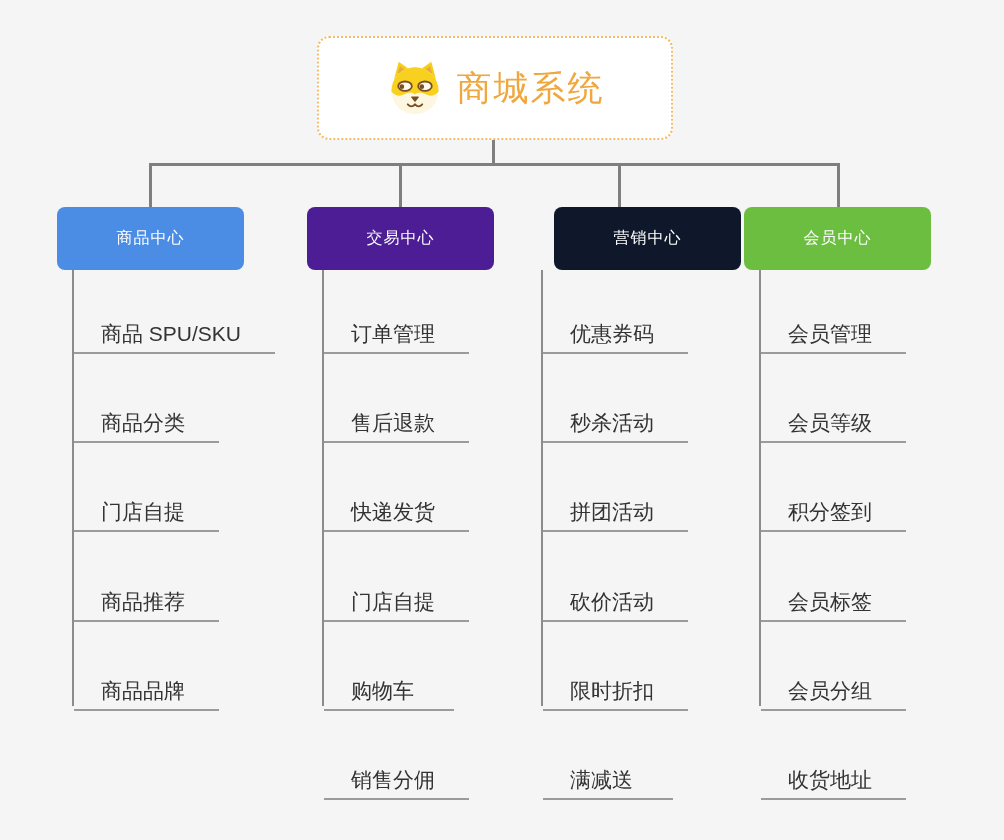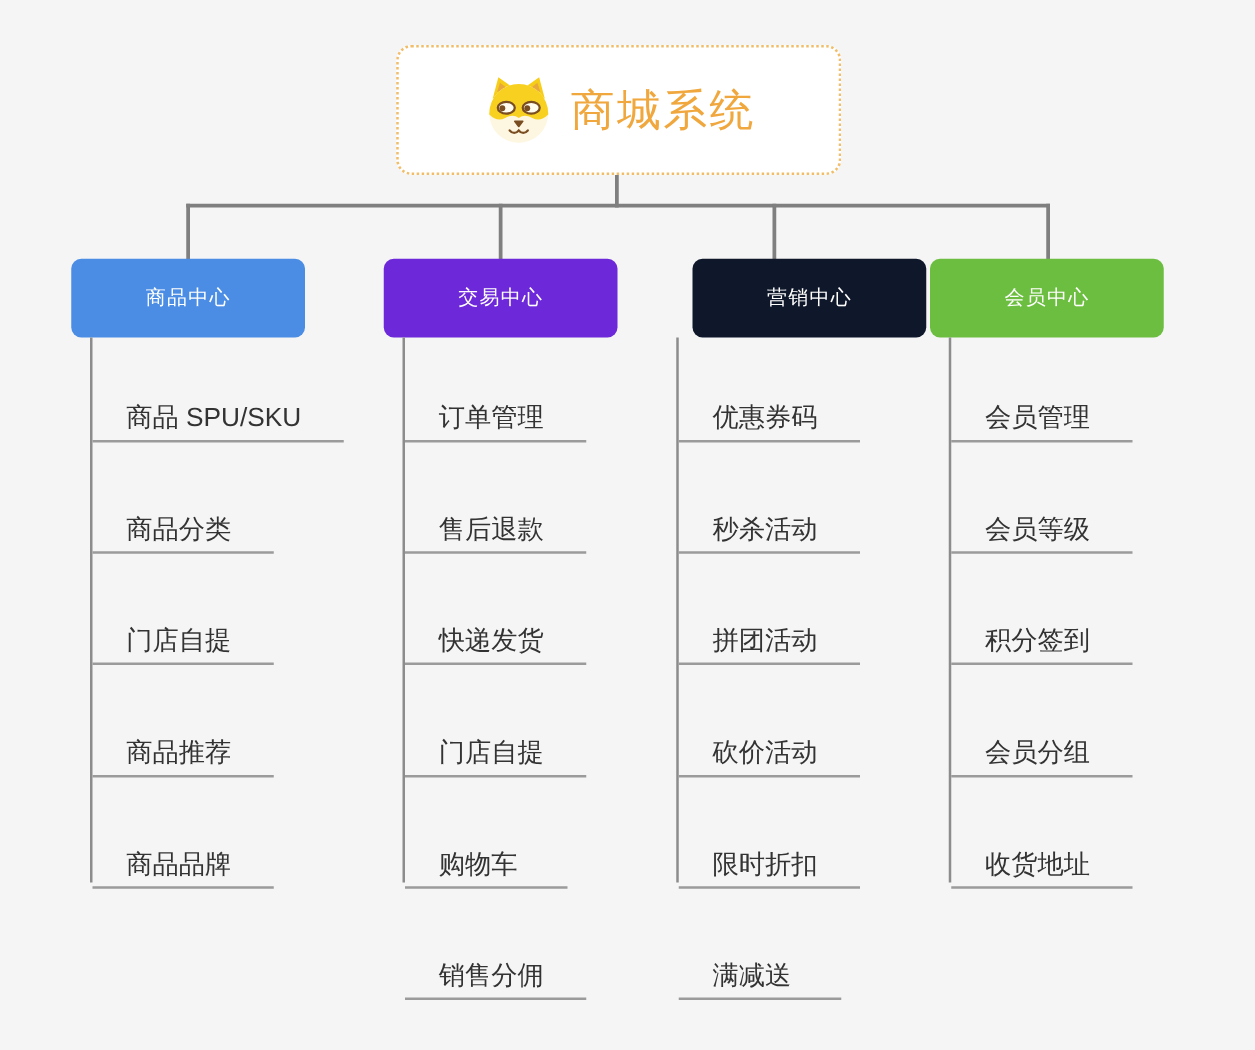--- a/index.html
+++ b/index.html
@@ -83,21 +83,21 @@
         <span>门店自提</span>
       </li>
     <li>
         <span>商品推荐</span>
       </li>
     <li>
         <span>商品品牌</span>
       </li>
   </ul>
 
-  <div class="branch-box b1" style="background: #6d28d9;">交易中心</div>
+  <div class="branch-box b1" style="background: #4c1d95;">交易中心</div>
   <ul class="branch-items l1">
     <li>
         <span>订单管理</span>
       </li>
     <li>
         <span>售后退款</span>
       </li>
     <li>
         <span>快递发货</span>
       </li>
@@ -139,20 +139,23 @@
     <li>
         <span>会员管理</span>
       </li>
     <li>
         <span>会员等级</span>
       </li>
     <li>
         <span>积分签到</span>
       </li>
     <li>
+        <span>会员标签</span>
+      </li>
+    <li>
         <span>会员分组</span>
       </li>
     <li>
         <span>收货地址</span>
       </li>
   </ul>
 
 </div>
 
 </body></html>

